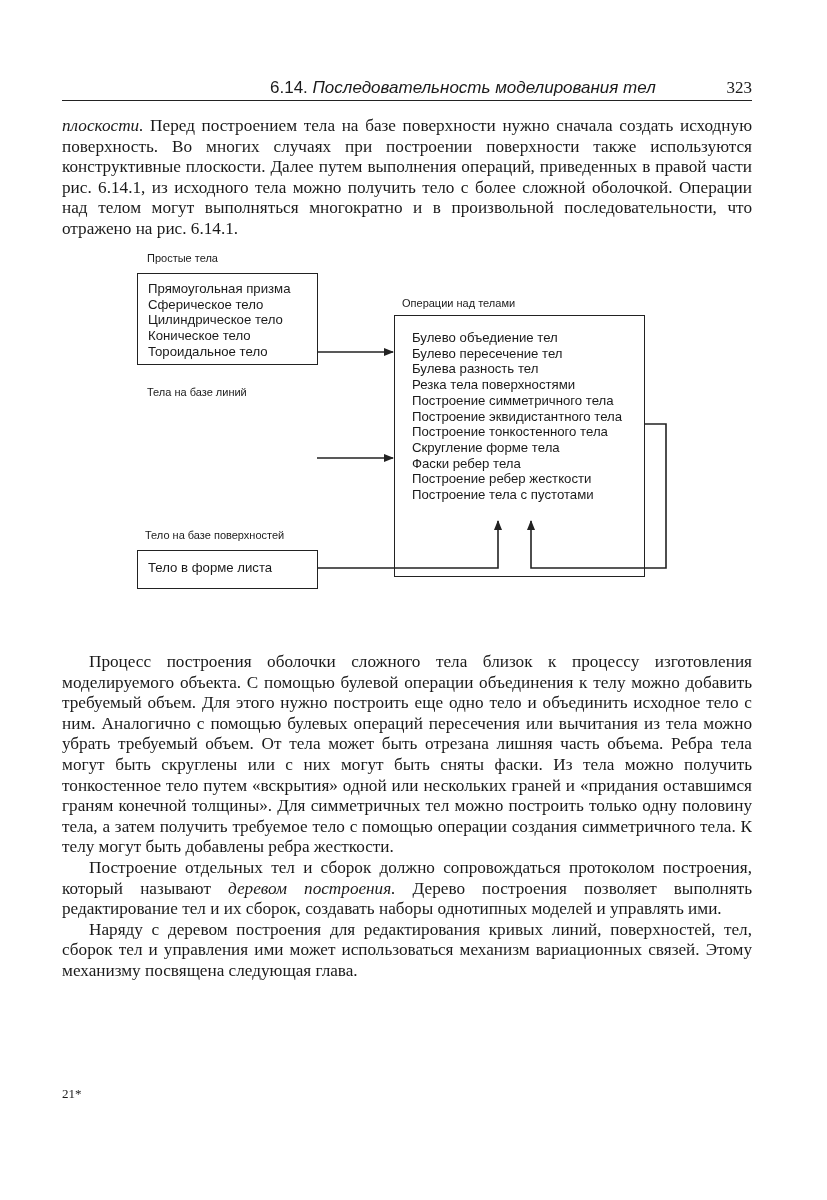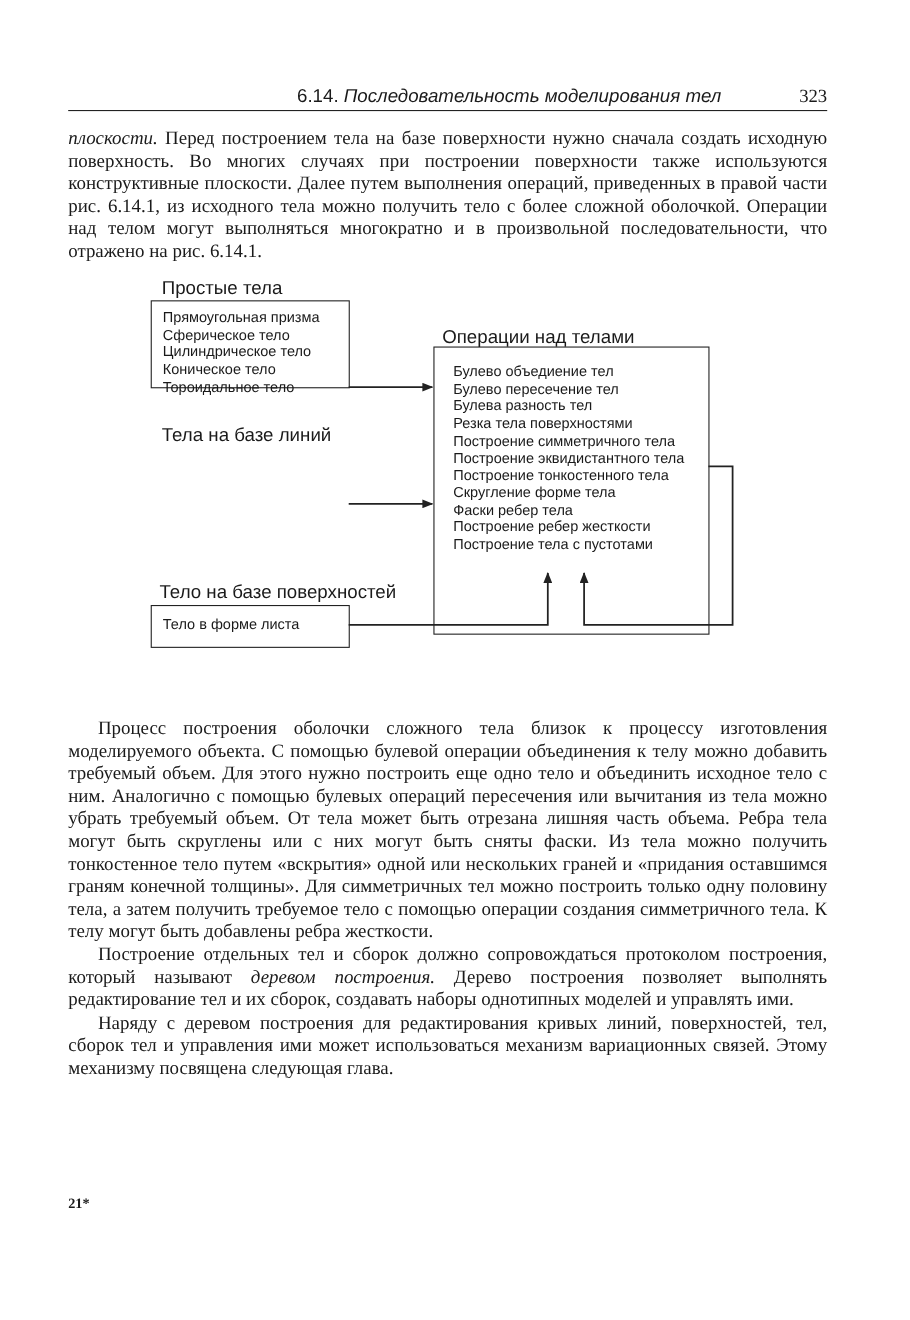--- a/index.html
+++ b/index.html
@@ -9,25 +9,25 @@
   .run-head { position:absolute; left:62px; top:78px; width:690px; height:22px; border-bottom:1.5px solid #222; }
   .run-title { position:absolute; left:208px; top:0; font-family:Liberation Sans, sans-serif; font-style:italic; font-size:17px; }
   .run-title .num { font-style:normal; }
   .run-page { position:absolute; right:0; top:0; font-family:"Liberation Serif",serif; font-size:17px; }
   .body-text { position:absolute; left:62px; width:690px; font-family:"Liberation Serif",serif; font-size:17.2px; line-height:20.6px; text-align:justify; }
   .body-text p { margin:0; text-indent:0; }
   .body-text p.ind { text-indent:27px; }
   .body-text em { font-style:italic; }
   .fig { position:absolute; left:0; top:0; width:827px; height:650px; pointer-events:none; }
   .fig * { pointer-events:auto; }
-  .lbl { position:absolute; font-family:"Liberation Sans",sans-serif; font-size:17px; white-space:nowrap;text-align:center; }
+  .lbl { position:absolute; font-family:"Liberation Sans",sans-serif; font-size:11px; white-space:nowrap;text-align:center; }
   .box { position:absolute; border:1.5px solid #222; box-sizing:border-box; font-family:"Liberation Sans",sans-serif; font-size:13.2px; line-height:15.7px; padding:7px 10px; }
   .box div { white-space:nowrap; }
   .caption { position:absolute; left:0; width:827px; top:613px; text-align:center; font-family:"Liberation Serif",serif; font-size:13.5px; }
-  .folio { position:absolute; left:62px; top:1086px; font-family:"Liberation Serif",serif; font-size:13px; font-weight:bold; }
+  .folio { position:absolute; left:62px; top:1086px; font-family:"Liberation Serif",serif; font-size:13px; font-weight:normal; }
   svg.lines { position:absolute; left:0; top:0; }
 </style>
 </head>
 <body>
 
 <div class="page">
 
   <div class="run-head">
     <div class="run-title"><span class="num">6.14.</span> <span>Последовательность моделирования тел</span></div>
     <div class="run-page">323</div>
@@ -48,21 +48,21 @@
       <line x1="317" y1="352" x2="393" y2="352" stroke="#222" stroke-width="1.6" marker-end="url(#ah)"></line>
 
       <line x1="317" y1="458" x2="393" y2="458" stroke="#222" stroke-width="1.6" marker-end="url(#ah)"></line>
 
       <polyline points="317,568 498,568 498,521" fill="none" stroke="#222" stroke-width="1.6" marker-end="url(#ah)"></polyline>
 
       <polyline points="644,424 666,424 666,568 531,568 531,521" fill="none" stroke="#222" stroke-width="1.6" marker-end="url(#ah)"></polyline>
     </svg>
 
     <div class="lbl" style="left:147px; top:252px;">Простые тела</div>
-    <div class="box" style="left:137px; top:273px; width:181px; height:80px;">
+    <div class="box" style="left:137px; top:273px; width:181px; height:92px;">
       <div>Прямоугольная призма</div>
       <div>Сферическое тело</div>
       <div>Цилиндрическое тело</div>
       <div>Коническое тело</div>
       <div>Тороидальное тело</div>
     </div>
 
     <div class="lbl" style="left:147px; top:386px;">Тела на базе линий</div>
 
     <div class="lbl" style="left:145px; top:529px;">Тело на базе поверхностей</div>

